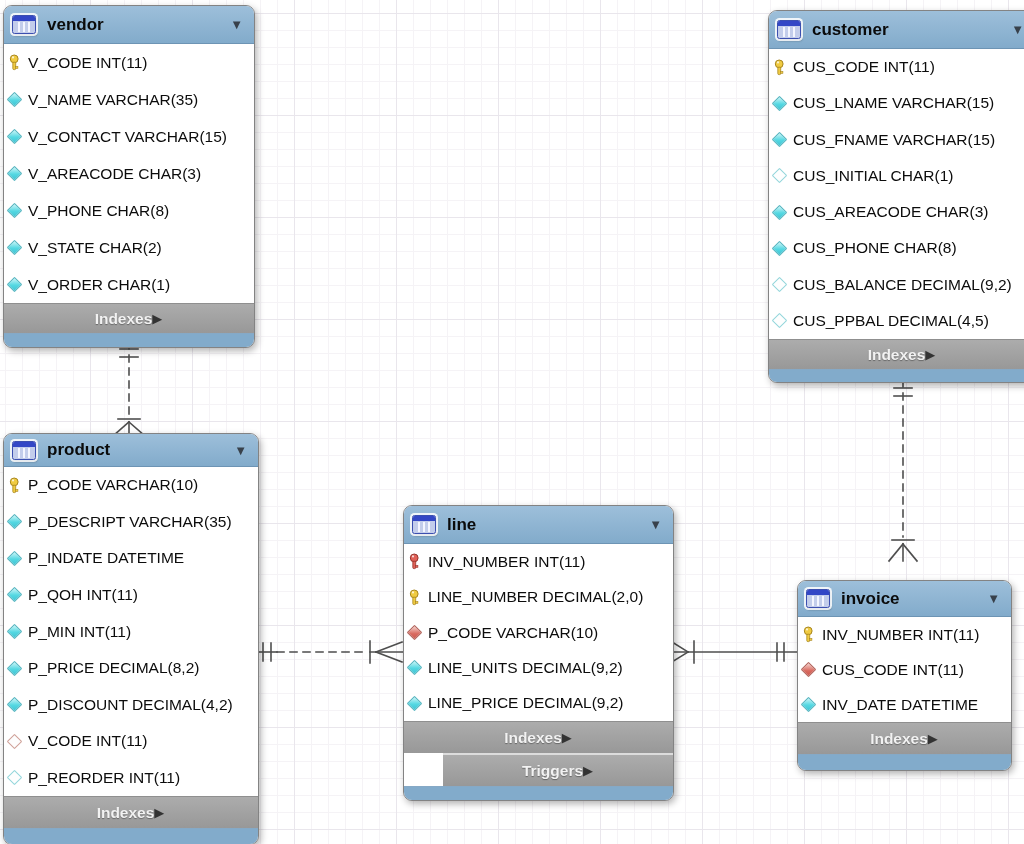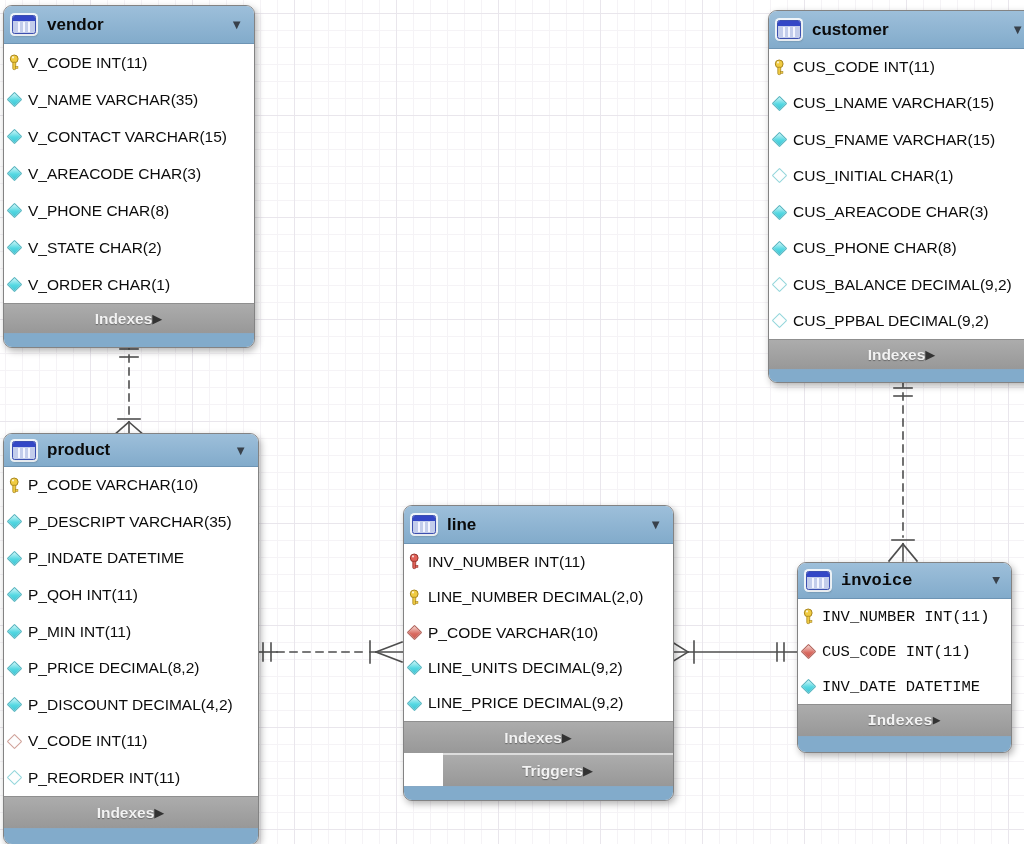--- a/index.html
+++ b/index.html
@@ -219,21 +219,21 @@
         <div class="t-row">
           <span class="icon-wrap">
             <span class="dia cyan-h"></span>
           </span>
           <span class="col-label">CUS_BALANCE DECIMAL(9,2)</span>
         </div>
         <div class="t-row">
           <span class="icon-wrap">
             <span class="dia cyan-h"></span>
           </span>
-          <span class="col-label">CUS_PPBAL DECIMAL(9,2)</span>
+          <span class="col-label">CUS_PPBAL DECIMAL(4,5)</span>
         </div>
       </div>
       <div class="t-foot" style="height: 29px;">
         <span>Indexes</span>
         <span class="t-expand">▶</span>
       </div>
       <div class="t-strip" style="height: 12px;"></div>
     </div>
     <div class="table" style="left: 3px; top: 433px; width: 254px;">
       <div class="t-head" style="height: 32px;">
@@ -359,21 +359,21 @@
       <div class="t-foot" style="height: 31px;">
         <span>Indexes</span>
         <span class="t-expand">▶</span>
       </div>
       <div class="t-foot" style="height: 31px;">
         <span>Triggers</span>
         <span class="t-expand">▶</span>
       </div>
       <div class="t-strip" style="height: 13px;"></div>
     </div>
-    <div class="table" style="left: 797px; top: 562px; width: 213px; font-family: Liberation Mono, monospace;">
+    <div class="table" style="left: 797px; top: 580px; width: 213px;">
       <div class="t-head" style="height: 35px;">
         <span class="t-icon"></span>
         <span class="t-title">invoice</span>
         <span class="t-collapse">▼</span>
       </div>
       <div class="t-rows" style="height: 105px;">
         <div class="t-row">
           <span class="icon-wrap">
             <svg width="13" height="17" viewBox="0 0 13 17">
               <circle cx="6.2" cy="4.9" r="3.9" fill="#f0cb42" stroke="#a8861e" stroke-width="1"></circle>

